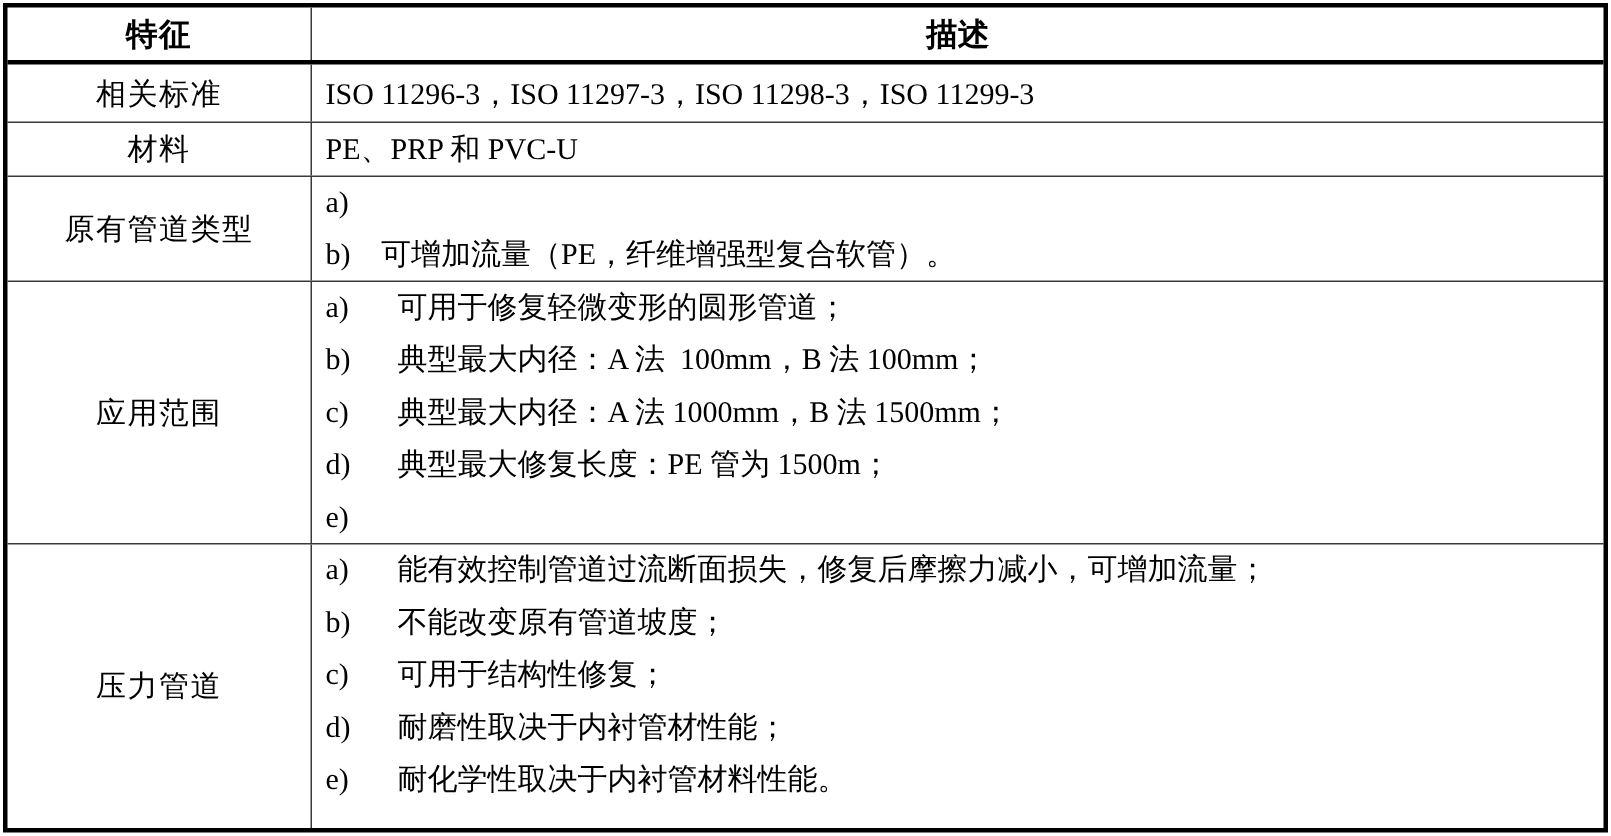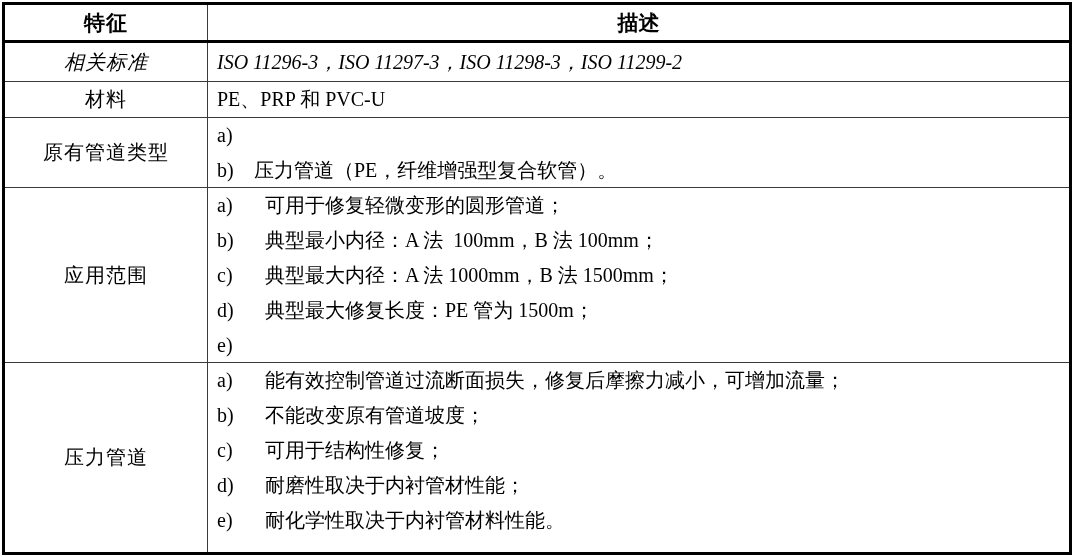--- a/index.html
+++ b/index.html
@@ -35,21 +35,21 @@
     box-sizing: border-box;
     flex: 0 0 auto;
   }
   .row.header-row {
     height: 38px;
     border-bottom: 3px solid #000000;
   }
   .row.thin-divider {
     border-bottom: 1px solid #3a3a3a;
   }
-  .row.r-standards      { height: 39px; font-style: italic; }
+  .row.r-standards      { height: 39px; }
   .row.r-material       { height: 36px; justify-content: space-between; }
   .row.r-pipe-type      { height: 70px; }
   .row.r-application    { height: 175px; }
   .row.r-characteristics{ flex: 1 1 auto; }
 
   .cell {
     box-sizing: border-box;
   }
   .feature-col {
     width: 203px;
@@ -121,21 +121,21 @@
       <div class="cell desc-col">
         <span>描述</span>
       </div>
     </div>
 
     <div class="row r-standards thin-divider">
       <div class="cell feature-col">
         <span>相关标准</span>
       </div>
       <div class="cell desc-col">
-        <span class="single-line">ISO 11296-3，ISO 11297-3，ISO 11298-3，ISO 11299-2</span>
+        <span class="single-line">ISO 11296-3，ISO 11297-3，ISO 11298-3，ISO 11299-3</span>
       </div>
     </div>
 
     <div class="row r-material thin-divider">
       <div class="cell feature-col">
         <span>材料</span>
       </div>
       <div class="cell desc-col">
         <span class="single-line">PE、PRP 和 PVC-U</span>
       </div>
@@ -144,37 +144,37 @@
     <div class="row r-pipe-type thin-divider">
       <div class="cell feature-col">
         <span>原有管道类型</span>
       </div>
       <div class="cell desc-col list-cell narrow-gap">
         <div class="line">
           <span class="marker">a)</span>
         </div>
         <div class="line">
           <span class="marker">b)</span>
-          <span class="line-text">压力管道（PE，纤维增强型复合软管）。</span>
+          <span class="line-text">可增加流量（PE，纤维增强型复合软管）。</span>
         </div>
       </div>
     </div>
 
     <div class="row r-application thin-divider">
       <div class="cell feature-col">
         <span>应用范围</span>
       </div>
       <div class="cell desc-col list-cell wide-gap">
         <div class="line">
           <span class="marker">a)</span>
           <span class="line-text">可用于修复轻微变形的圆形管道；</span>
         </div>
         <div class="line">
           <span class="marker">b)</span>
-          <span class="line-text">典型最小内径：A 法  100mm，B 法 100mm；</span>
+          <span class="line-text">典型最大内径：A 法  100mm，B 法 100mm；</span>
         </div>
         <div class="line">
           <span class="marker">c)</span>
           <span class="line-text">典型最大内径：A 法 1000mm，B 法 1500mm；</span>
         </div>
         <div class="line">
           <span class="marker">d)</span>
           <span class="line-text">典型最大修复长度：PE 管为 1500m；</span>
         </div>
         <div class="line">

